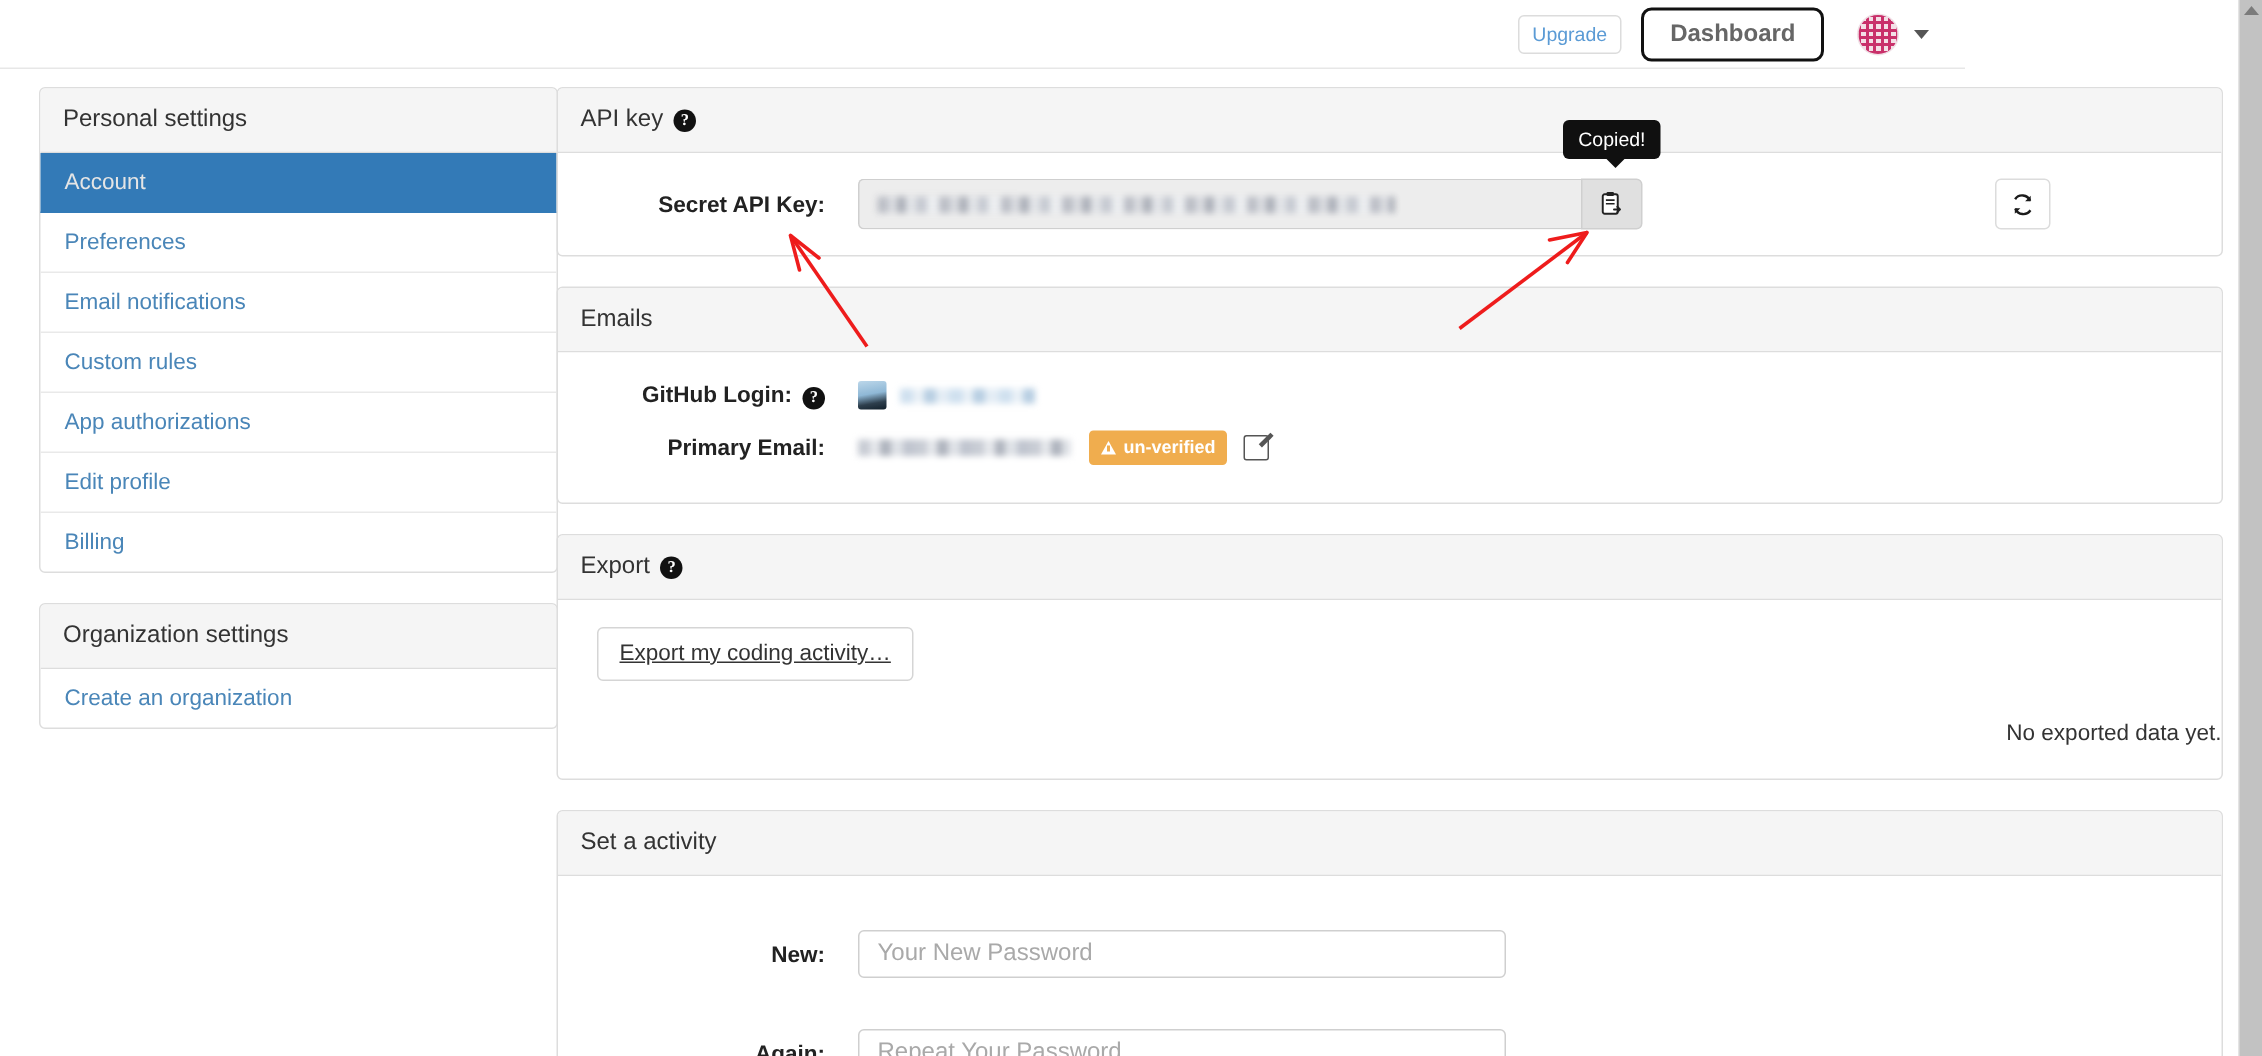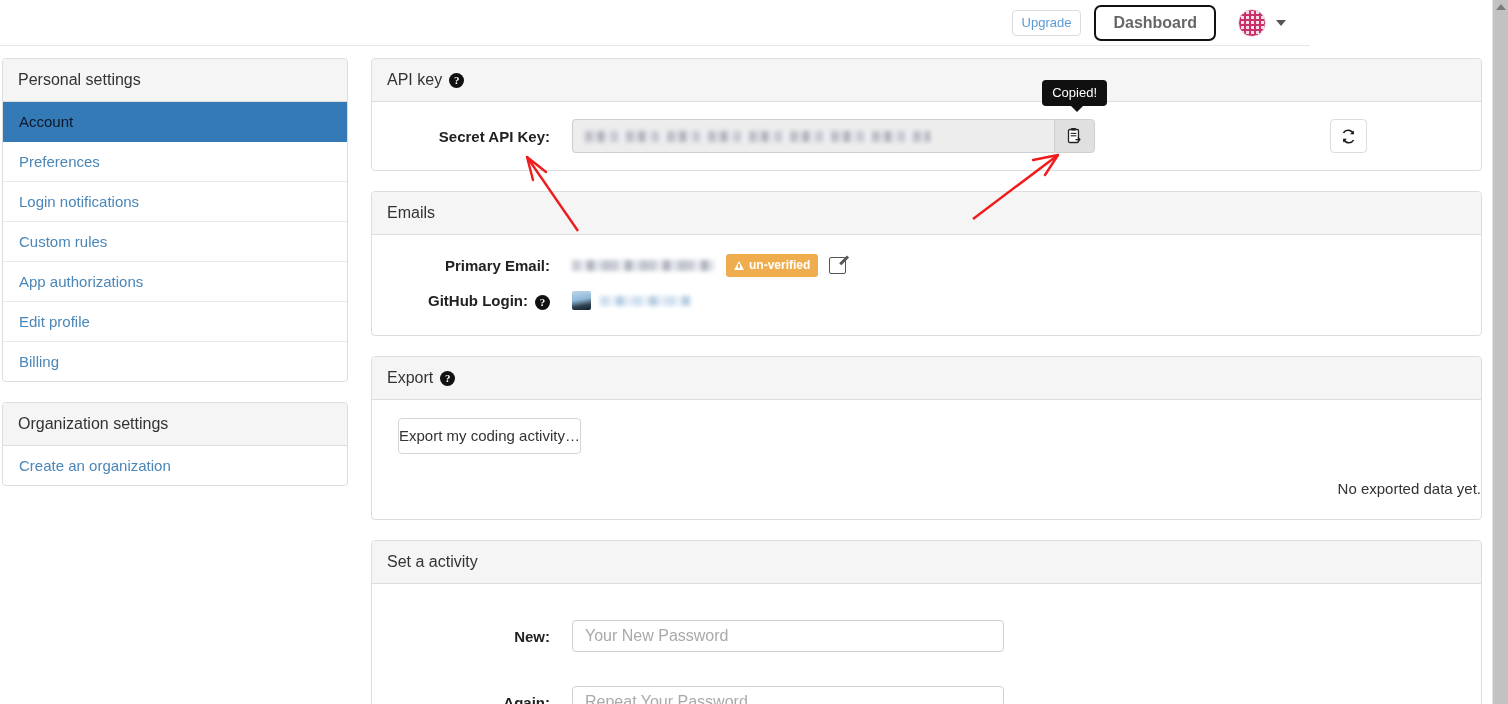--- a/index.html
+++ b/index.html
@@ -60,21 +60,21 @@
     border-bottom: 6px solid #7b7b7b;
   }
   .scroll-thumb {
     position: absolute; left: 0; top: 14px;
     width: 16px; height: 0px; background: #f1f1f1;
   }
 
   
   .page { position: absolute; left: 0; top: 47px; width: 1492px; }
 
-  .sidebar { position: absolute; left: 2px; top: 11px; width: 346px; }
+  .sidebar { position: absolute; left: 26px; top: 11px; width: 346px; }
   .content { position: absolute; left: 371px; top: 11px; width: 1111px; }
 
   .panel {
     background: #fff; border: 1px solid #ddd; border-radius: 4px;
     margin-bottom: 20px;
   }
   .panel-head {
     background: #f5f5f5; border-bottom: 1px solid #ddd;
     padding: 12px 15px; font-size: 16px; color: #333;
     border-radius: 3px 3px 0 0;
@@ -91,21 +91,21 @@
   }
 
   
   .side-list { list-style: none; margin: 0; padding: 0; }
   .side-list li {
     padding: 11px 16px; font-size: 15px; color: #4a86b8;
     border-bottom: 1px solid #e9e9e9; cursor: pointer;
   }
   .side-list li:last-child { border-bottom: none; }
   .side-list li.active {
-    background: #337ab7; color: #0f172a; border-bottom-color: #337ab7;
+    background: #337ab7; color: #e5e5e5; border-bottom-color: #337ab7;
   }
 
   
   .form-row { display: flex; align-items: center; padding: 17px 0; }
   .form-label {
     font-size: 15px; font-weight: bold; color: #222;
     text-align: right; padding-right: 22px;
   }
   .lbl-w { width: 200px; }
 
@@ -194,21 +194,21 @@
     background: repeating-linear-gradient(90deg,
         #cfe0ef 0 9px, #eaf1f7 9px 16px, #b7cee2 16px 24px, #e4edf5 24px 33px);
     filter: blur(2px);
   }
 
   
   .export-body { padding: 18px 0 22px 26px; }
   .export-btn {
     font-size: 15px; color: #333; background: #fff;
     border: 1px solid #d5d5d5; border-radius: 4px;
-    padding: 9px 0 10px; cursor: pointer; line-height: 1;
+    padding: 9px 14px 10px; cursor: pointer; line-height: 1; text-decoration: underline;
   }
   .export-note { font-size: 15px; color: #333; margin-top: 26px; text-align: right; }
 
   
   .pw-body { padding: 19px 0 10px; }
   .pw-input {
     width: 432px; height: 32px;
     border: 1px solid #cfcfcf; border-radius: 4px;
     background: #fff; padding: 6px 12px;
     font-size: 16px; color: #999;
@@ -239,21 +239,21 @@
 
 <div class="page">
 
   <div class="sidebar">
 
     <div class="panel">
       <div class="panel-head">Personal settings</div>
       <ul class="side-list">
         <li class="active">Account</li>
         <li>Preferences</li>
-        <li>Login notifications</li>
+        <li>Email notifications</li>
         <li>Custom rules</li>
         <li>App authorizations</li>
         <li>Edit profile</li>
         <li>Billing</li>
       </ul>
     </div>
 
     <div class="panel">
       <div class="panel-head">Organization settings</div>
       <ul class="side-list">
@@ -299,37 +299,37 @@
         </div>
       </div>
     </div>
 
     <div class="panel">
       <div class="panel-head">
         <span>Emails</span>
       </div>
       <div class="panel-body email-body">
         <div class="email-row">
+          <div class="form-label lbl-w">
+            <span>GitHub Login:</span><span class="help-icon">?</span>
+          </div>
+          <div class="email-val">
+            <span class="gh-avatar"></span>
+            <span class="blur-user"></span>
+          </div>
+        </div>
+        <div class="email-row">
           <div class="form-label lbl-w">Primary Email:</div>
           <div class="email-val">
             <div class="blur-email"></div>
             <span class="badge-unverified">
               <span class="warn-tri"></span>
               <span>un-verified</span>
             </span>
             <span class="edit-icon"></span>
-          </div>
-        </div>
-        <div class="email-row">
-          <div class="form-label lbl-w">
-            <span>GitHub Login:</span><span class="help-icon">?</span>
-          </div>
-          <div class="email-val">
-            <span class="gh-avatar"></span>
-            <span class="blur-user"></span>
           </div>
         </div>
       </div>
     </div>
 
     <div class="panel">
       <div class="panel-head">
         <span>Export</span>
         <span class="help-icon">?</span>
       </div>

